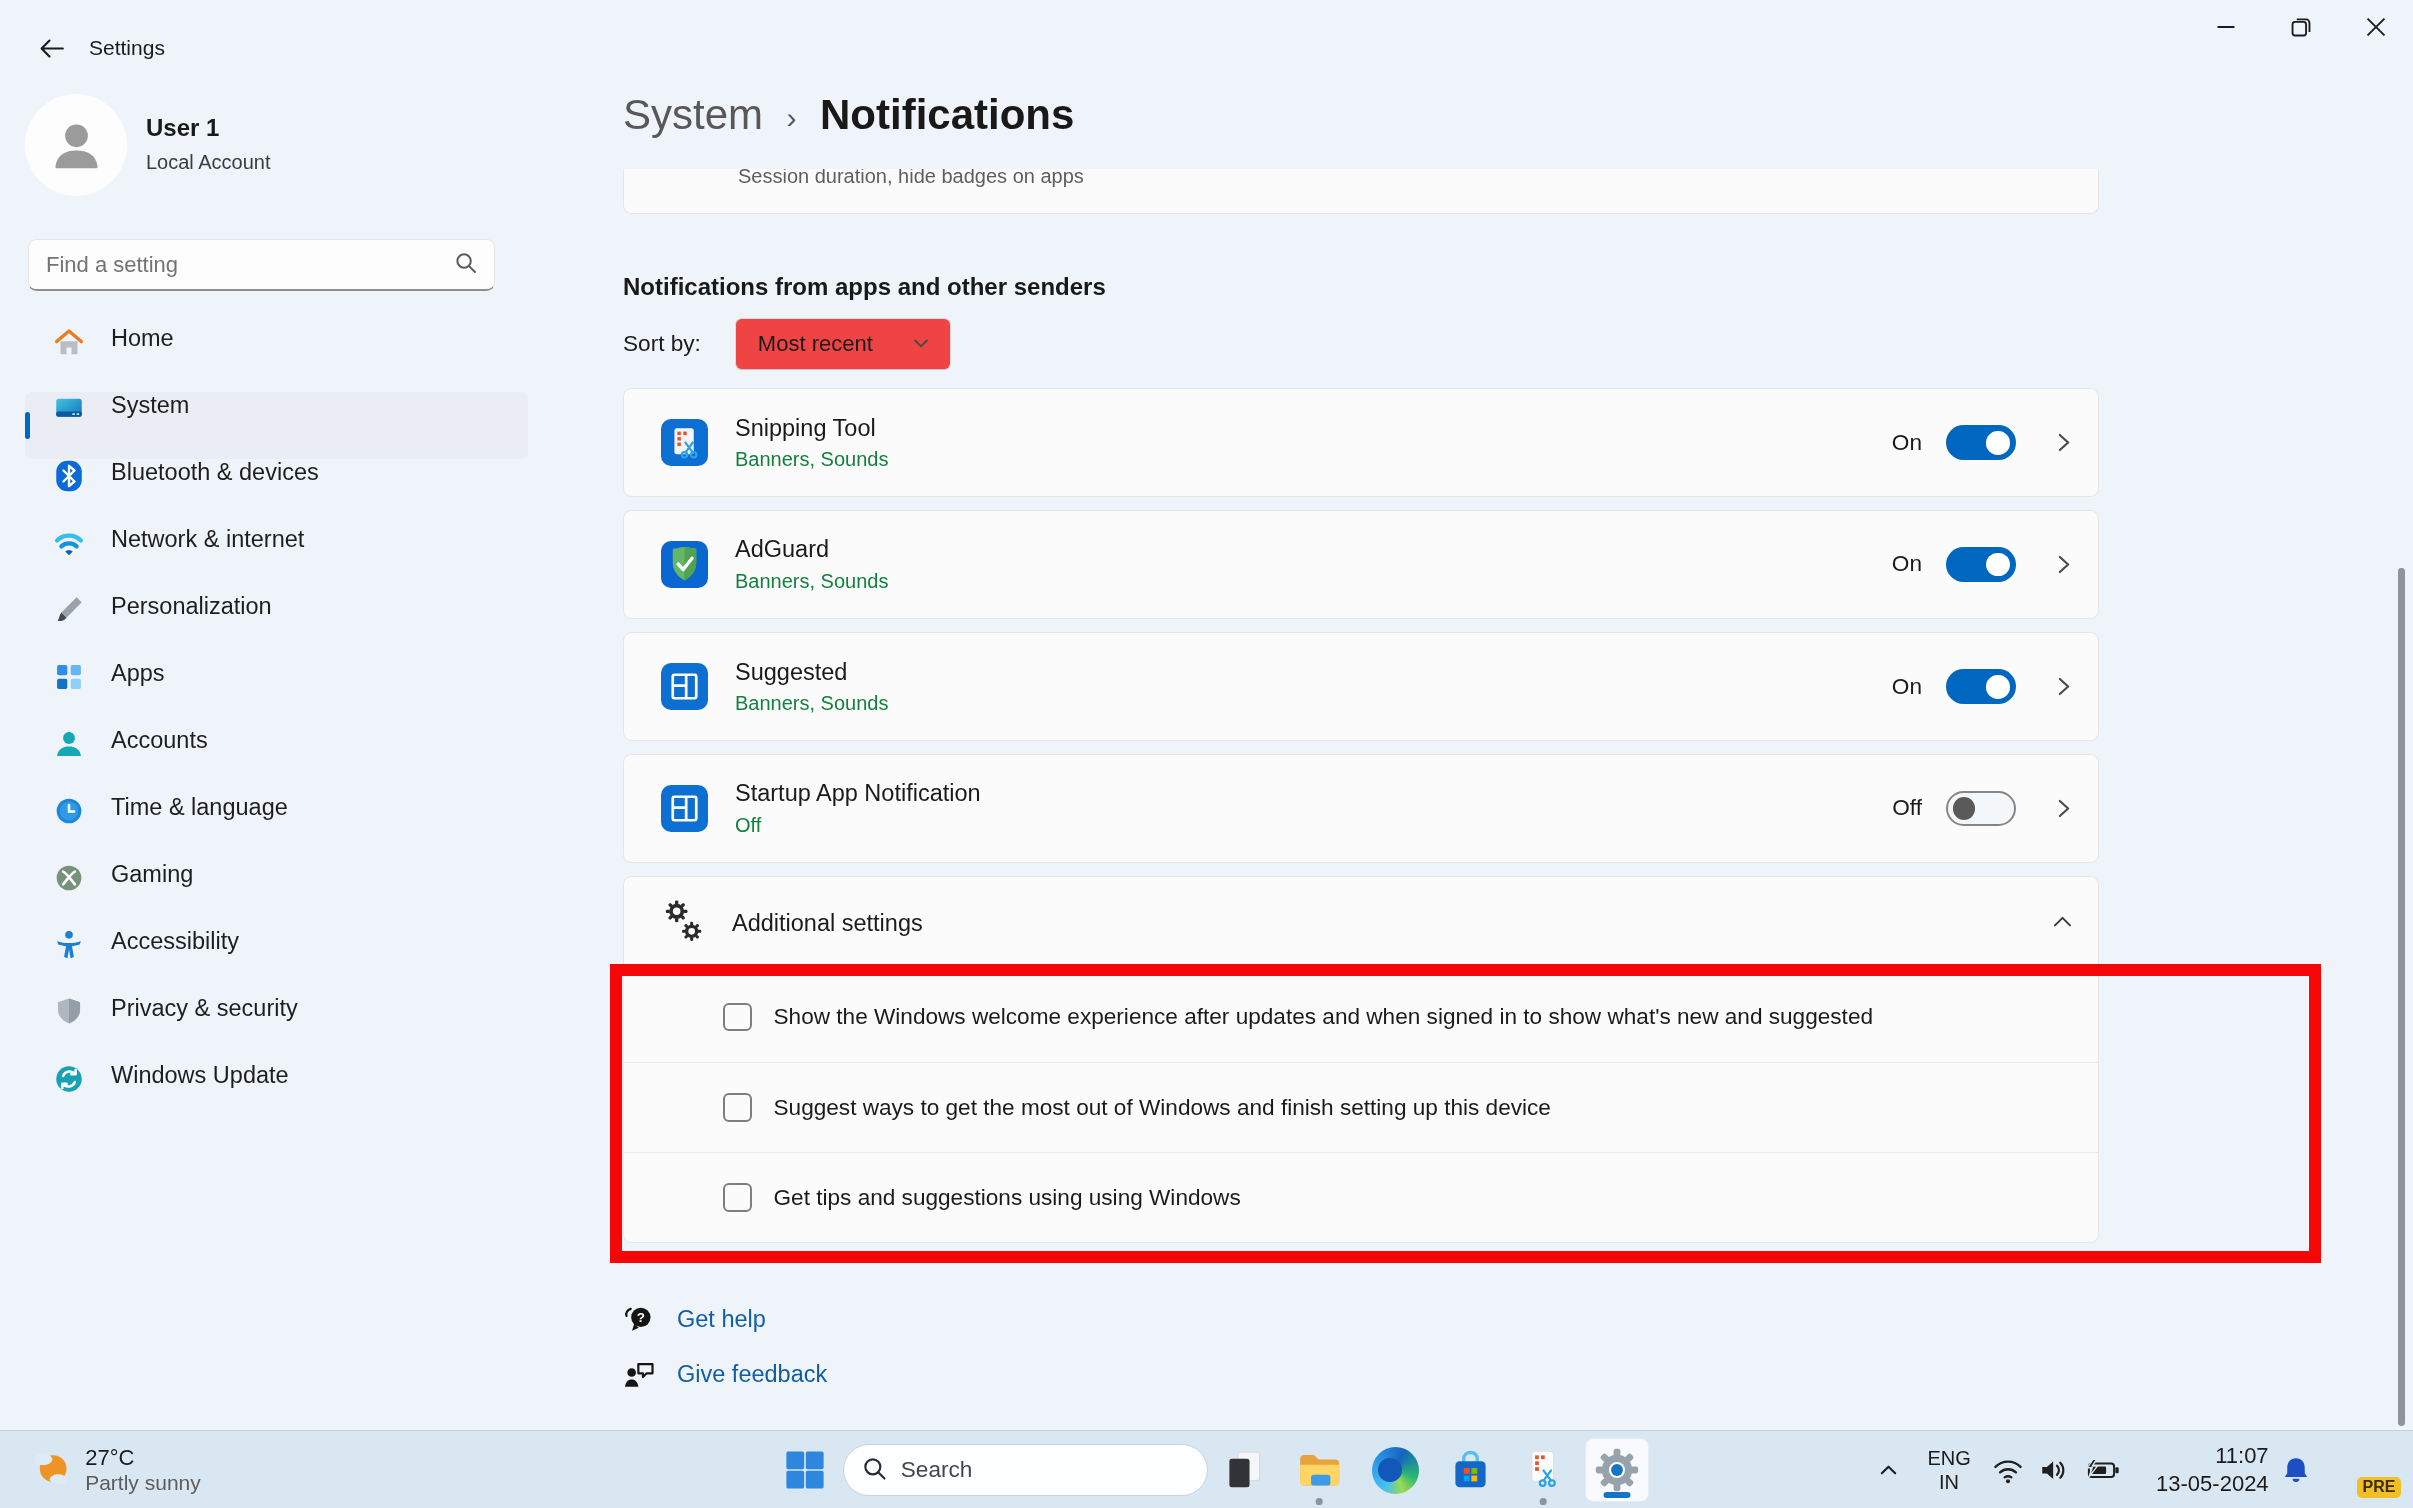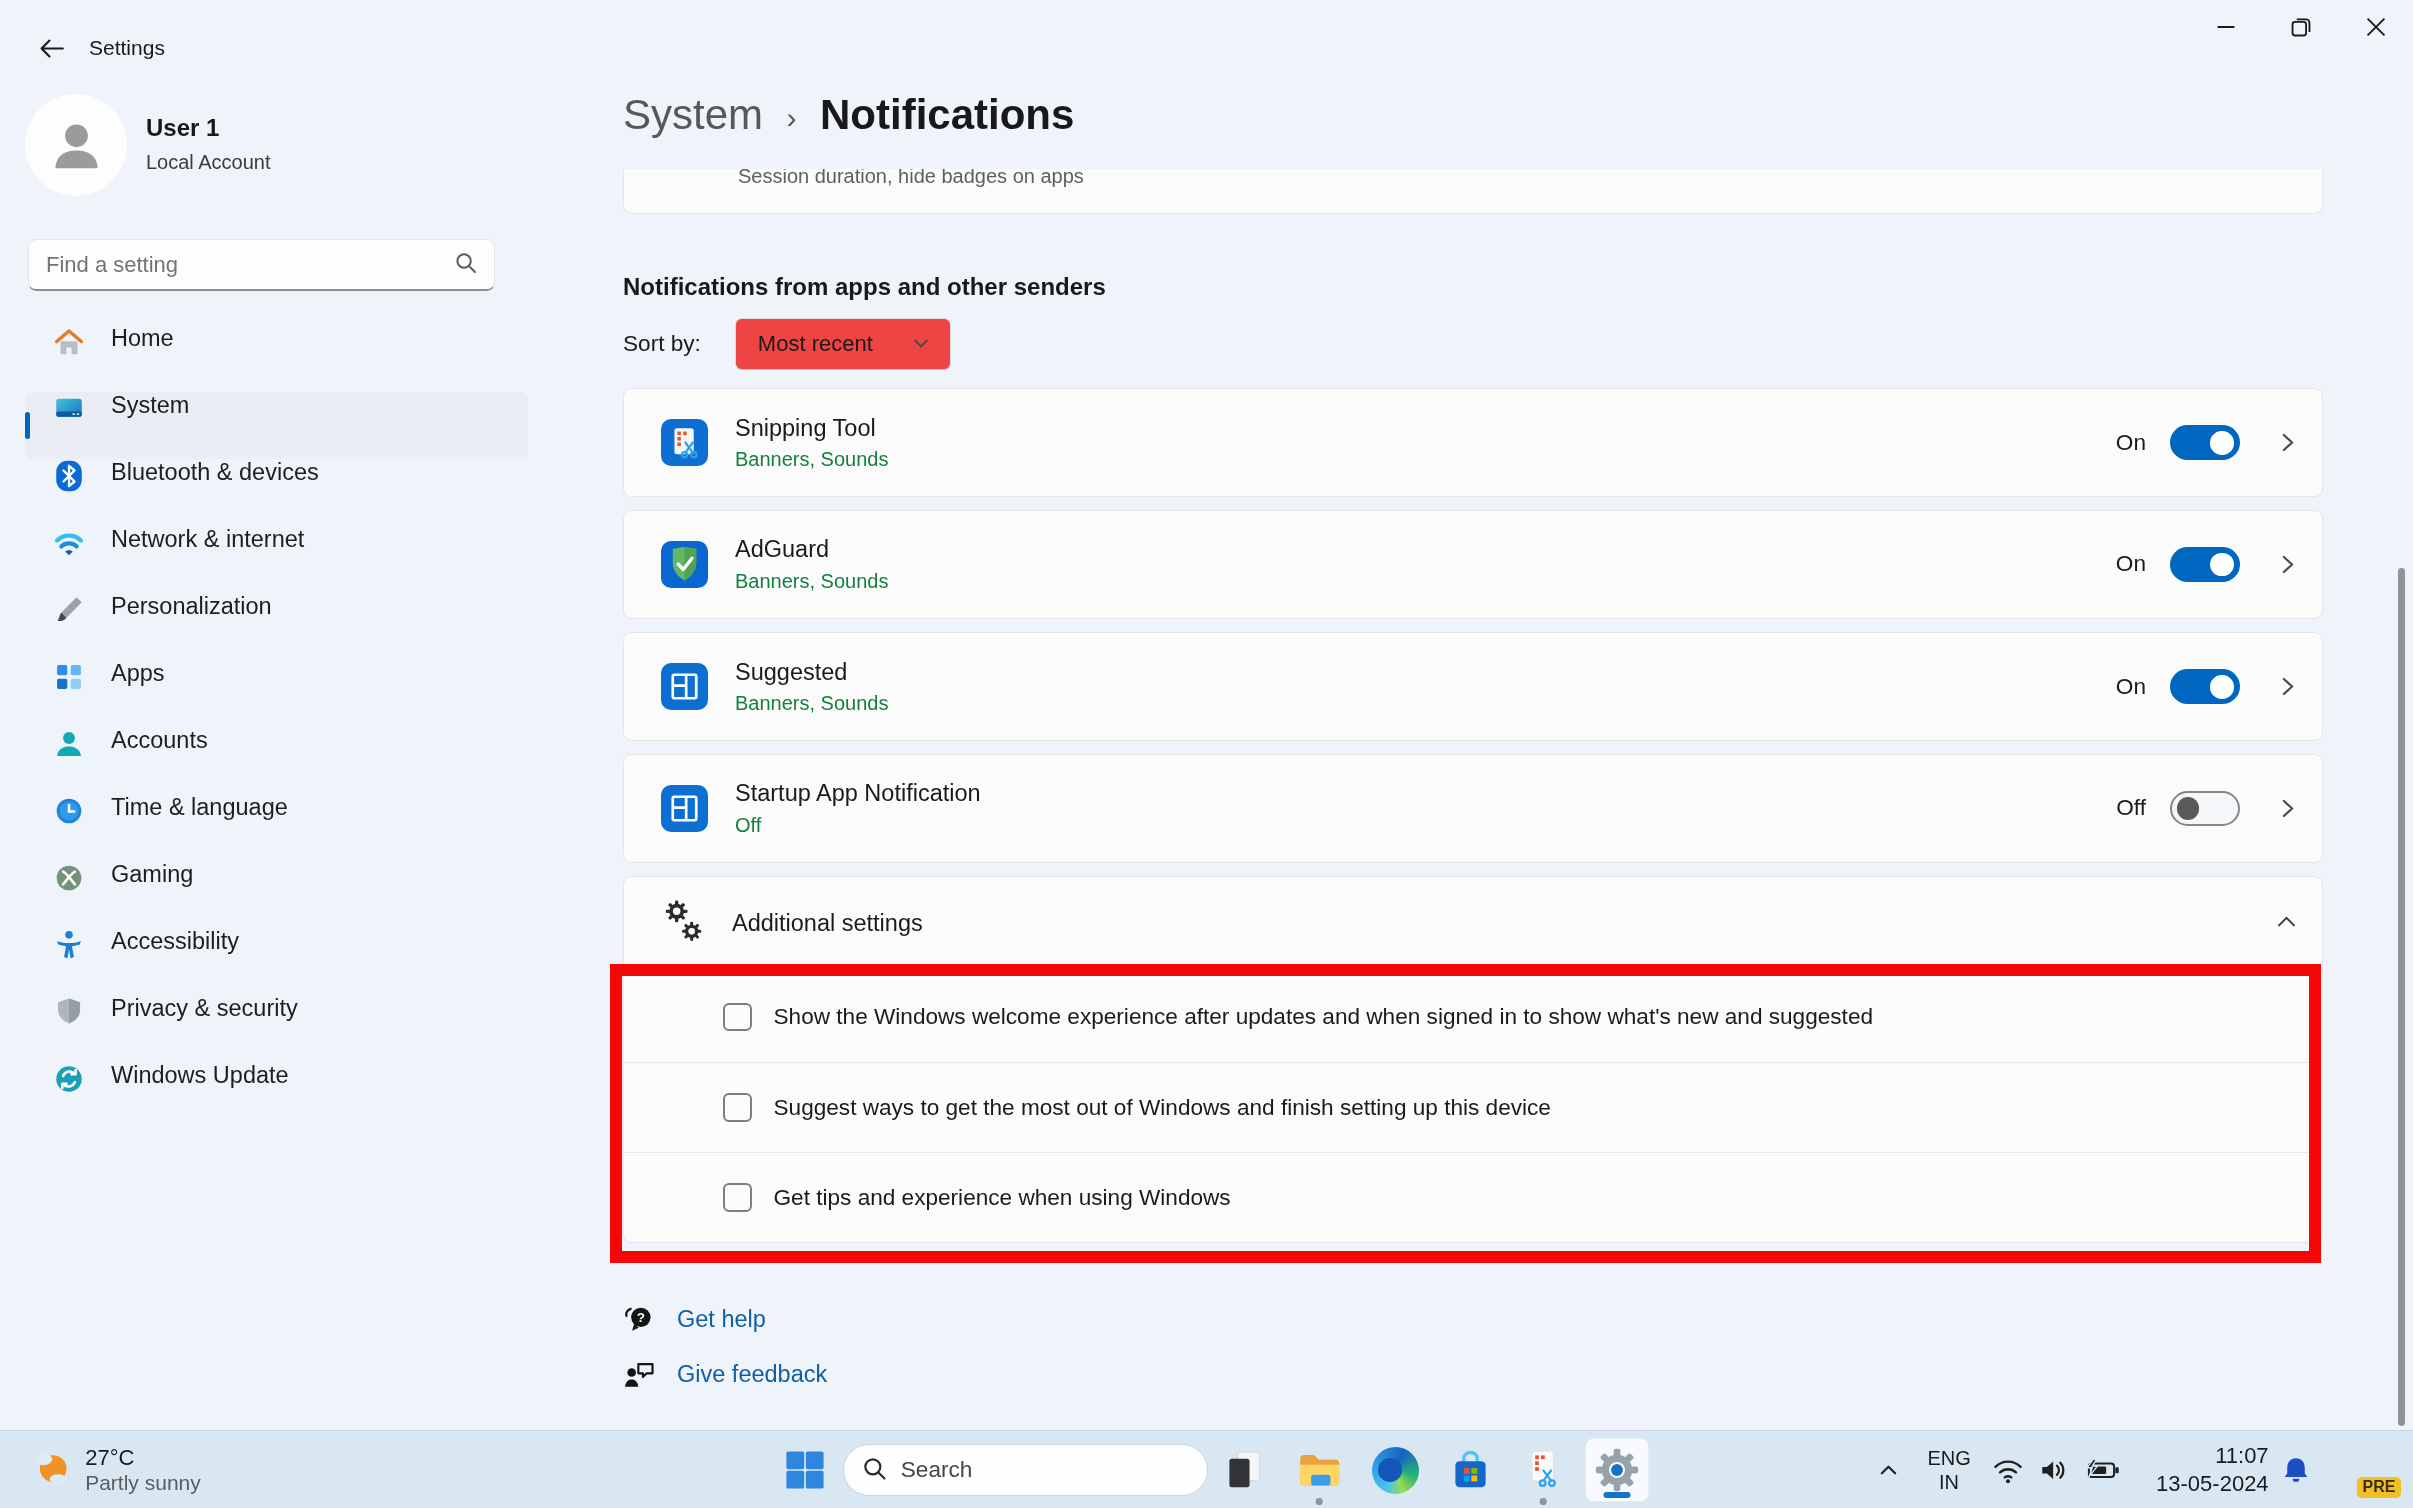--- a/index.html
+++ b/index.html
@@ -26,21 +26,21 @@
   .side-item.selected .accent{display:block;position:absolute;left:0;top:20px;width:5px;height:27px;border-radius:2.5px;background:#0067C0;}
   .side-item .sicon{width:34px;height:34px;flex:0 0 34px;display:flex;align-items:center;justify-content:center;}
   .side-item .slabel{margin-left:25px;font-size:23.5px;color:#1E1E1E;white-space:nowrap;}
 
   
   .breadcrumb{position:absolute;left:623px;top:91px;display:flex;align-items:center;}
   .bc-parent{font-size:42px;color:#585858;}
   .bc-sep{font-size:30px;color:#585858;margin:5px 23.5px 0 23.5px;}
   .bc-current{font-size:42px;font-weight:600;color:#191919;}
 
-  .content-col{position:absolute;left:623px;top:169px;width:1700px;}
+  .content-col{position:absolute;left:623px;top:169px;width:1476px;}
   .card{background:#FBFBFC;border:1.7px solid #E5E5E8;border-radius:8.4px;}
   .partial-card{height:45px;border-top:none;border-radius:0 0 8.4px 8.4px;overflow:hidden;padding-left:114px;}
   .partial-card .sub{font-size:20px;color:#5E5E5E;margin-top:-5px;line-height:25px;}
   .section-heading{margin-top:59px;font-size:24px;font-weight:bold;color:#191919;}
   .sort-row{margin-top:17px;display:flex;align-items:center;height:52px;}
   .sort-label{font-size:22.6px;color:#1B1B1B;}
   .sort-dd{margin-left:34px;width:216px;height:52px;background:#ef4444;border:1.7px solid #DBDBDE;border-bottom-color:#C6C6CA;border-radius:6.7px;display:flex;align-items:center;padding:0 18.4px 0 22px;}
   .sort-dd .val{flex:1;font-size:22px;color:#1B1B1B;}
 
   .app-row{height:109px;display:flex;align-items:center;padding:0 23.5px 0 37px;}
@@ -457,21 +457,21 @@
       <div class="cb-row">
         <span class="checkbox"></span>
         <span class="cb-label">Show the Windows welcome experience after updates and when signed in to show what's new and suggested</span>
       </div>
       <div class="cb-row">
         <span class="checkbox"></span>
         <span class="cb-label">Suggest ways to get the most out of Windows and finish setting up this device</span>
       </div>
       <div class="cb-row">
         <span class="checkbox"></span>
-        <span class="cb-label">Get tips and experience when using Windows</span>
+        <span class="cb-label">Get tips and suggestions using using Windows</span>
       </div>
     </div>
 
     <div class="link-row">
       <span class="licon">
           <svg width="34" height="32" viewBox="0 0 40 38">
             <path d="M9 7 c-4 1.2 -6.2 4.6 -5 8.4" stroke="#151515" stroke-width="2.6" fill="none" stroke-linecap="round"></path>
             <circle cx="21" cy="17" r="11.5" fill="#151515"></circle>
             <path d="M13 25 l-2.5 8 8-3.5 Z" fill="#151515"></path>
             <text x="21" y="22.5" font-size="16" font-weight="bold" fill="#FFFFFF" text-anchor="middle">?</text>

